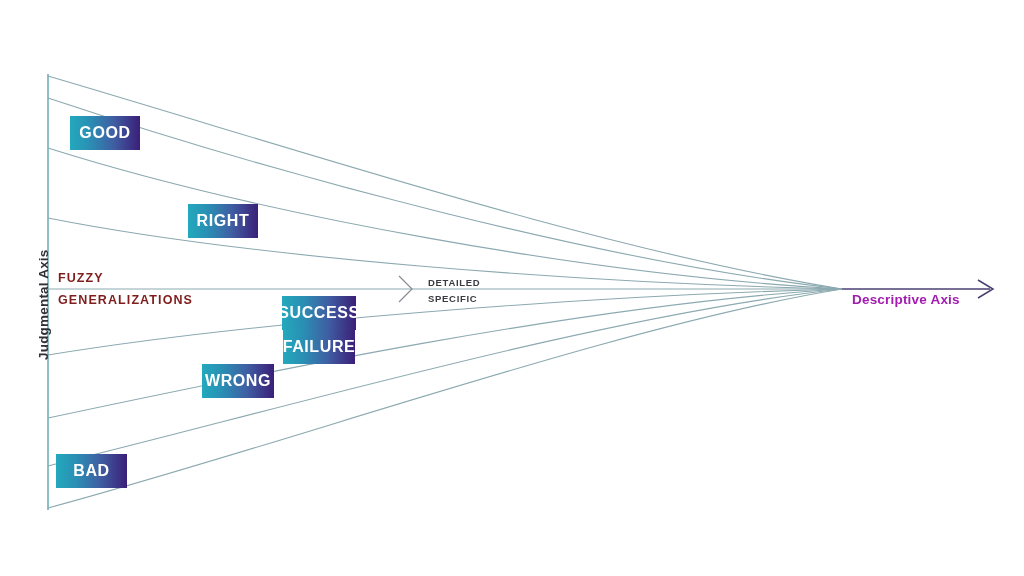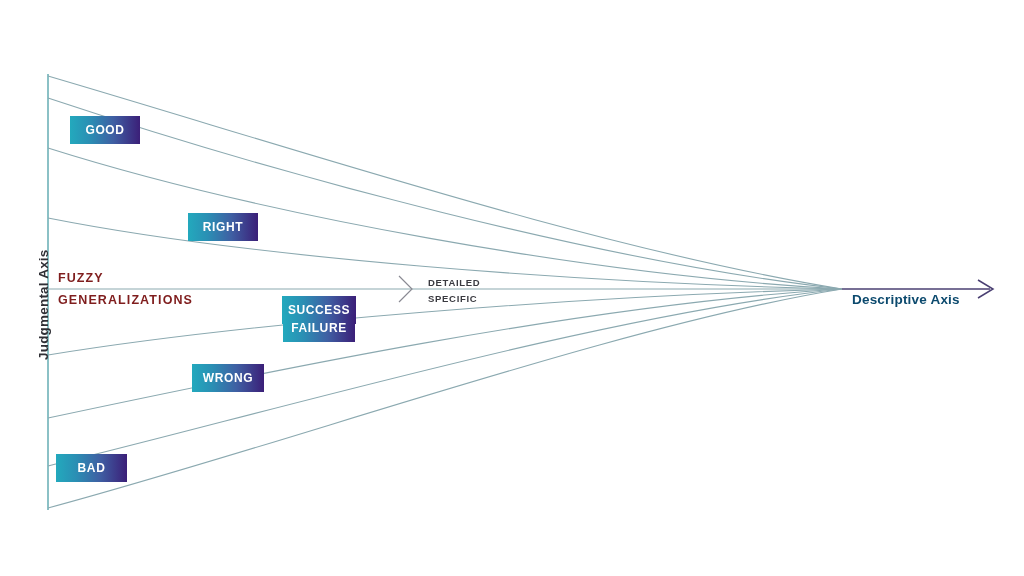--- a/index.html
+++ b/index.html
@@ -38,21 +38,21 @@
     color: #2f2f35;
     white-space: nowrap;
   }
   .axis-label-horizontal {
     position: absolute;
     left: 852px;
     top: 292px;
     font-size: 13.5px;
     font-weight: 700;
     letter-spacing: 0.2px;
-    color: #0c4a6e;
+    color: #a21caf;
     white-space: nowrap;
   }
   .zone-caption {
     position: absolute;
     font-size: 12.5px;
     font-weight: 700;
     letter-spacing: 1.1px;
     color: #7f1d1d;
     white-space: nowrap;
   }
@@ -64,37 +64,37 @@
     font-weight: 700;
     letter-spacing: 0.7px;
     color: #3a3a40;
     white-space: nowrap;
   }
   #caption-detailed { left: 428px; top: 277px; }
   #caption-specific { left: 428px; top: 293px; }
 
   .badge {
     position: absolute;
-    height: 28px;
+    height: 34px;
     display: flex;
     align-items: center;
     justify-content: center;
     color: #ffffff;
-    font-size: 12px;
+    font-size: 16px;
     font-weight: 700;
     letter-spacing: 0.6px;
     background: linear-gradient(90deg, #23a9bd 0%, #2a8fb4 28%, #3f5fa3 62%, #3b1f78 100%);
     box-sizing: border-box;
     white-space: nowrap;
   }
   #badge-good     { left: 70px;  top: 116px; width: 70px; }
-  #badge-right    { left: 188px; top: 213px; width: 70px; }
+  #badge-right    { left: 188px; top: 204px; width: 70px; }
   #badge-success  { left: 282px; top: 248px; width: 74px; margin-top: 48px; }
-  #badge-failure  { left: 283px; top: 314px; width: 72px; }
-  #badge-wrong    { left: 192px; top: 364px; width: 72px; }
+  #badge-failure  { left: 283px; top: 330px; width: 72px; }
+  #badge-wrong    { left: 202px; top: 364px; width: 72px; }
   #badge-bad      { left: 56px;  top: 454px; width: 71px; }
 </style>
 </head>
 <body>
 
 <div id="stage">
 
   <svg id="diagram-svg" viewBox="0 0 1024 576">
 
     <line x1="48" y1="74" x2="48" y2="510" stroke="#5aa7ae" stroke-width="1.4"></line>

